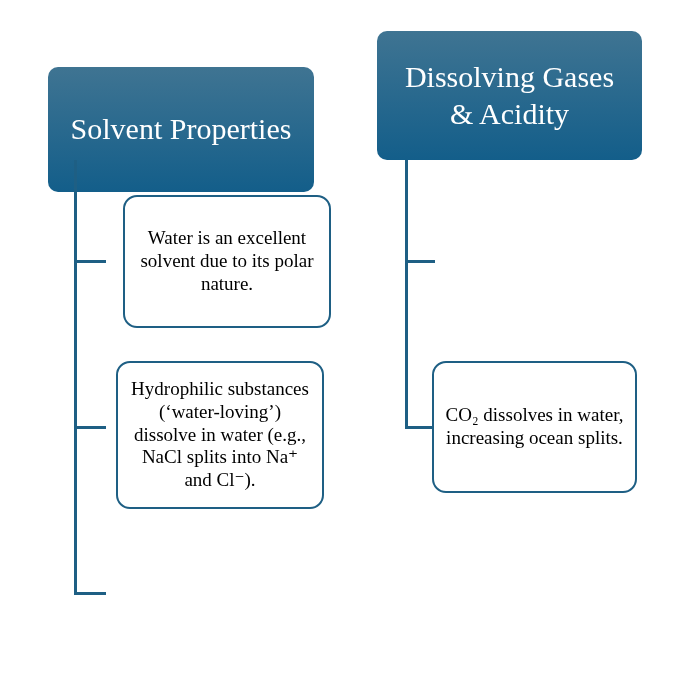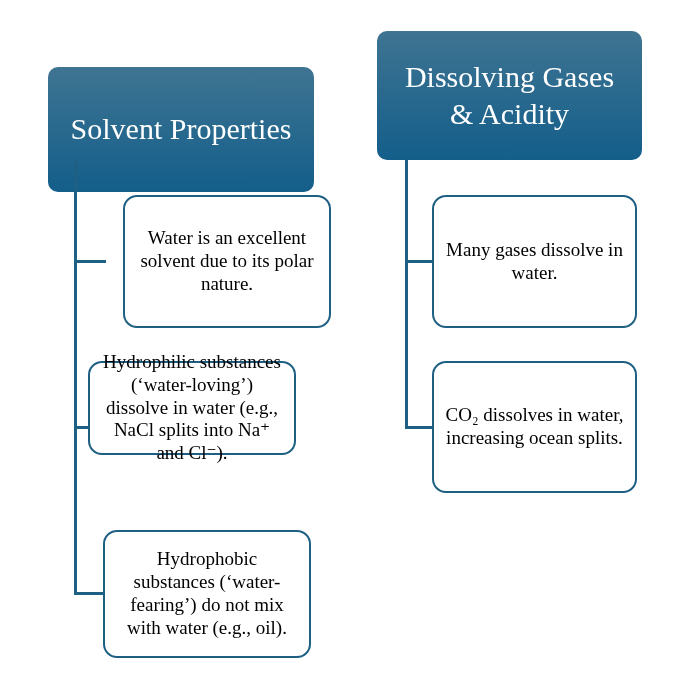--- a/index.html
+++ b/index.html
@@ -44,21 +44,21 @@
     color: var(--body-text);
     display: flex;
     align-items: center;
     justify-content: center;
     text-align: center;
     font-size: 19px;
     line-height: 1.2;
     padding: 6px 11px;
   }
   .c1 { left: 103px; top: 195px; width: 208px; height: 133px; margin-left: 20px; }
-  .c2 { left: 88px; top: 361px; width: 208px; height: 94px; }
+  .c2 { left: 116px; top: 361px; width: 208px; height: 148px; }
   .c3 { left: 103px; top: 530px; width: 208px; height: 128px; }
   .c4 { left: 432px; top: 195px; width: 205px; height: 133px; }
   .c5 { left: 432px; top: 361px; width: 205px; height: 132px; }
   .vline, .hline { position: absolute; background: var(--connector); }
   .v-left  { left: 74px;  top: 160px; width: 3px; height: 435px; }
   .v-right { left: 405px; top: 160px; width: 3px; height: 269px; }
   .h1 { left: 74px;  top: 260px; width: 32px; height: 3px; }
   .h2 { left: 74px;  top: 426px; width: 32px; height: 3px; }
   .h3 { left: 74px;  top: 592px; width: 32px; height: 3px; }
   .h4 { left: 405px; top: 260px; width: 30px; height: 3px; }
@@ -75,30 +75,24 @@
   <div class="vline v-left"></div>
   <div class="hline h1"></div>
   <div class="hline h2"></div>
   <div class="hline h3"></div>
   <div class="child-box c1">
     <span>Water is an excellent solvent due to its polar nature.</span>
   </div>
   <div class="child-box c2">
     <span>Hydrophilic substances (‘water-loving’) dissolve in water (e.g., NaCl splits into Na⁺ and Cl⁻).</span>
   </div>
-  <div class="child-box c3">
-    <span>Hydrophobic substances (‘water-fearing’) do not mix with water (e.g., oil).</span>
-  </div>
 
   <div class="header-box hdr-right">
     <span>Dissolving Gases &amp; Acidity</span>
   </div>
   <div class="vline v-right"></div>
   <div class="hline h4"></div>
   <div class="hline h5"></div>
-  <div class="child-box c4">
-    <span>Many gases dissolve in water.</span>
-  </div>
   <div class="child-box c5">
     <span>CO₂ dissolves in water, increasing ocean splits.</span>
   </div>
 
 </div>
 
 </body></html>

